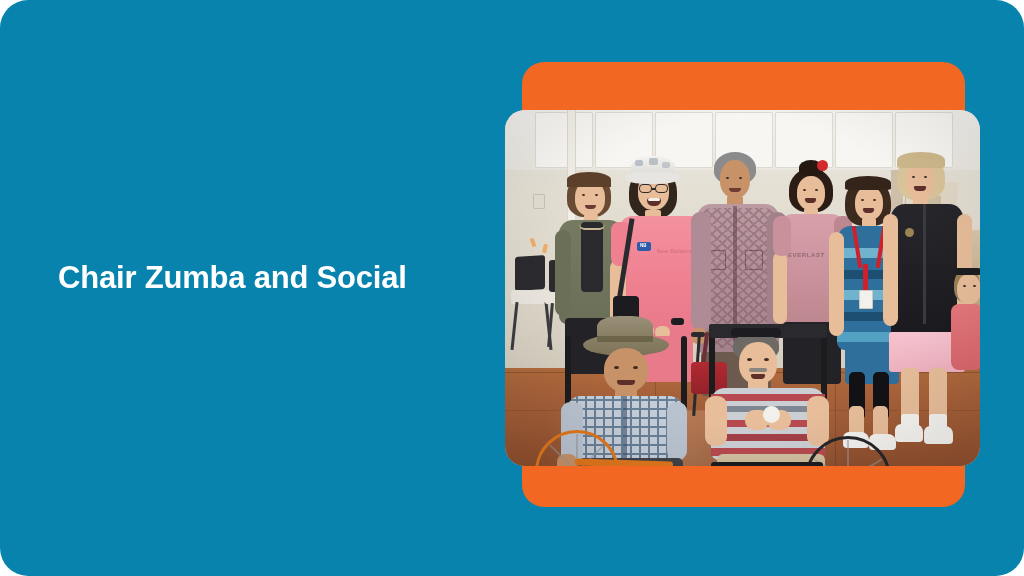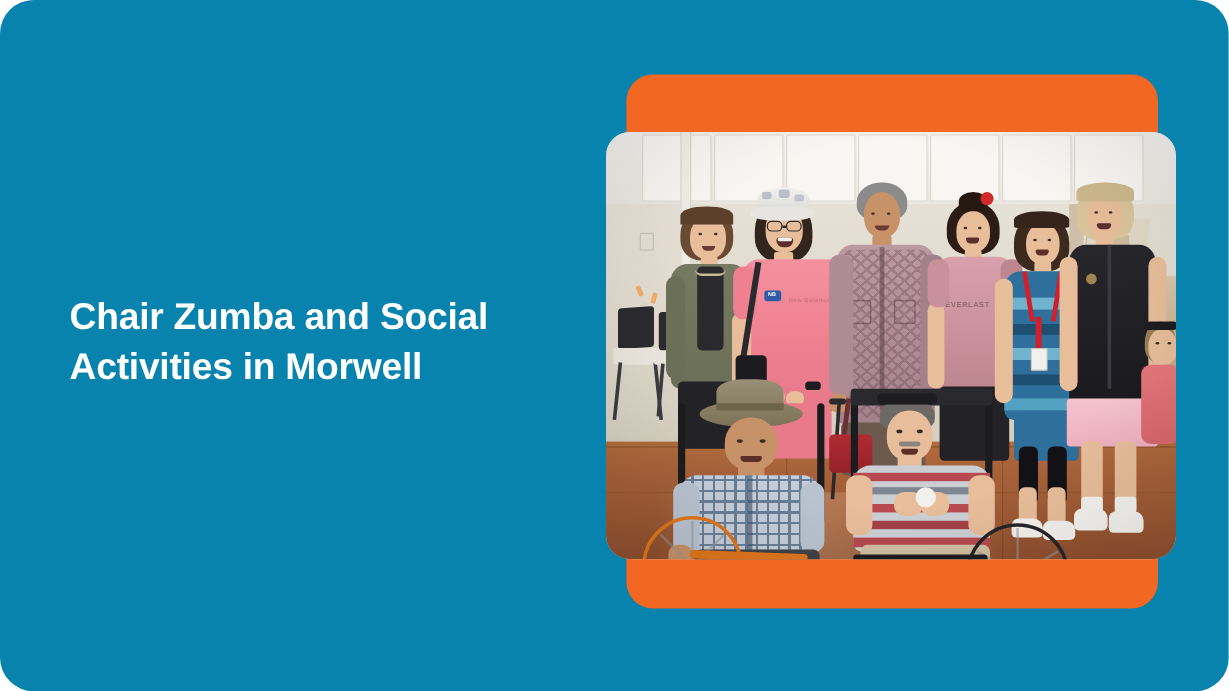--- a/index.html
+++ b/index.html
@@ -18,21 +18,21 @@
     height: 576px;
     background: #0783ae;
     border-radius: 28px;
     overflow: hidden;
   }
 
   
   #headline {
     position: absolute;
     left: 58px;
-    top: 243px;
+    top: 257px;
     width: 400px;
     color: #ffffff;
     font-size: 31px;
     font-weight: bold;
     line-height: 42px;
     letter-spacing: -0.2px;
   }
   #headline .ln { display: block; white-space: nowrap; }
 
   
@@ -130,21 +130,20 @@
   .lanyard { background:#d0202c; }
   .idcard  { background:#f2f0ec; border:1px solid #cfcabf; border-radius:1px; }
 </style>
 </head>
 <body>
 
 <div id="canvas" style="background: rgb(7, 131, 174);">
 
   <div id="headline" style="color: rgb(255, 255, 255);">
     <span class="ln">Chair Zumba and Social</span>
-    <span class="ln">Activities in Morwell</span>
   </div>
 
   <div id="orange-accent" style="background: rgb(242, 103, 34);"></div>
 
   <div id="photo-card">
 
     <div class="ph wall-upper"></div>
     <div class="ph wall-panel" style="left:30px;width:58px;"></div>
     <div class="ph wall-panel" style="left:90px;width:58px;"></div>
     <div class="ph wall-panel" style="left:150px;width:58px;"></div>

